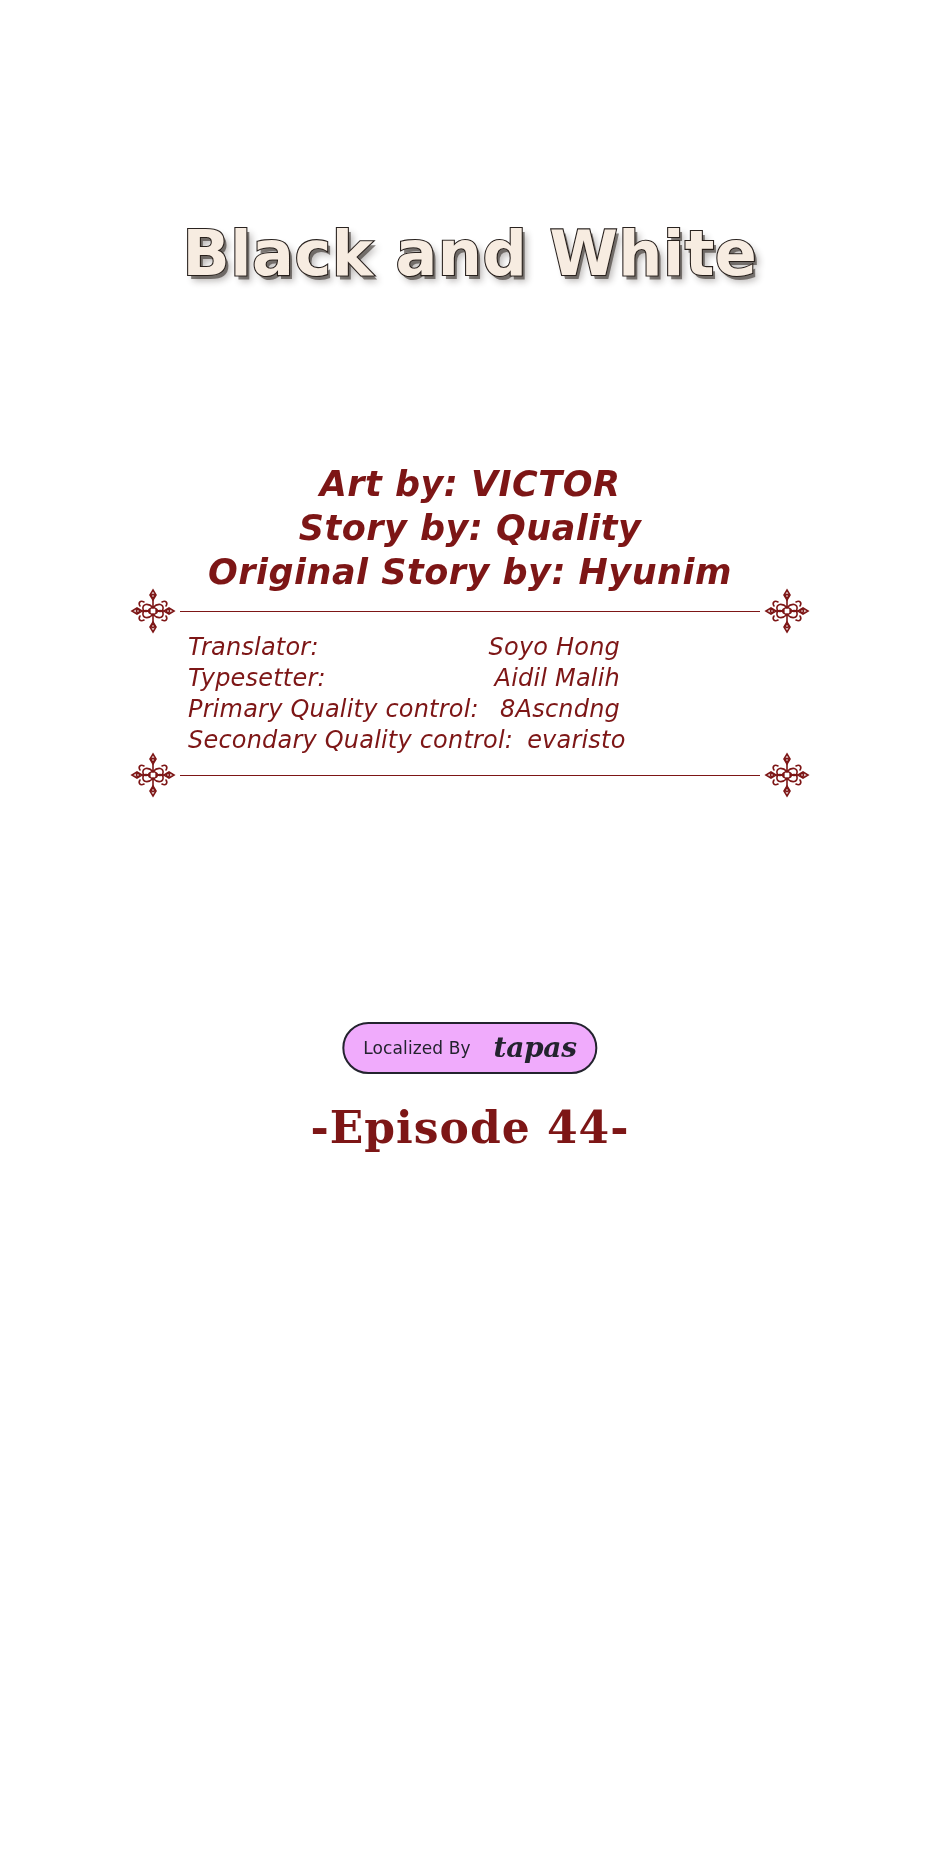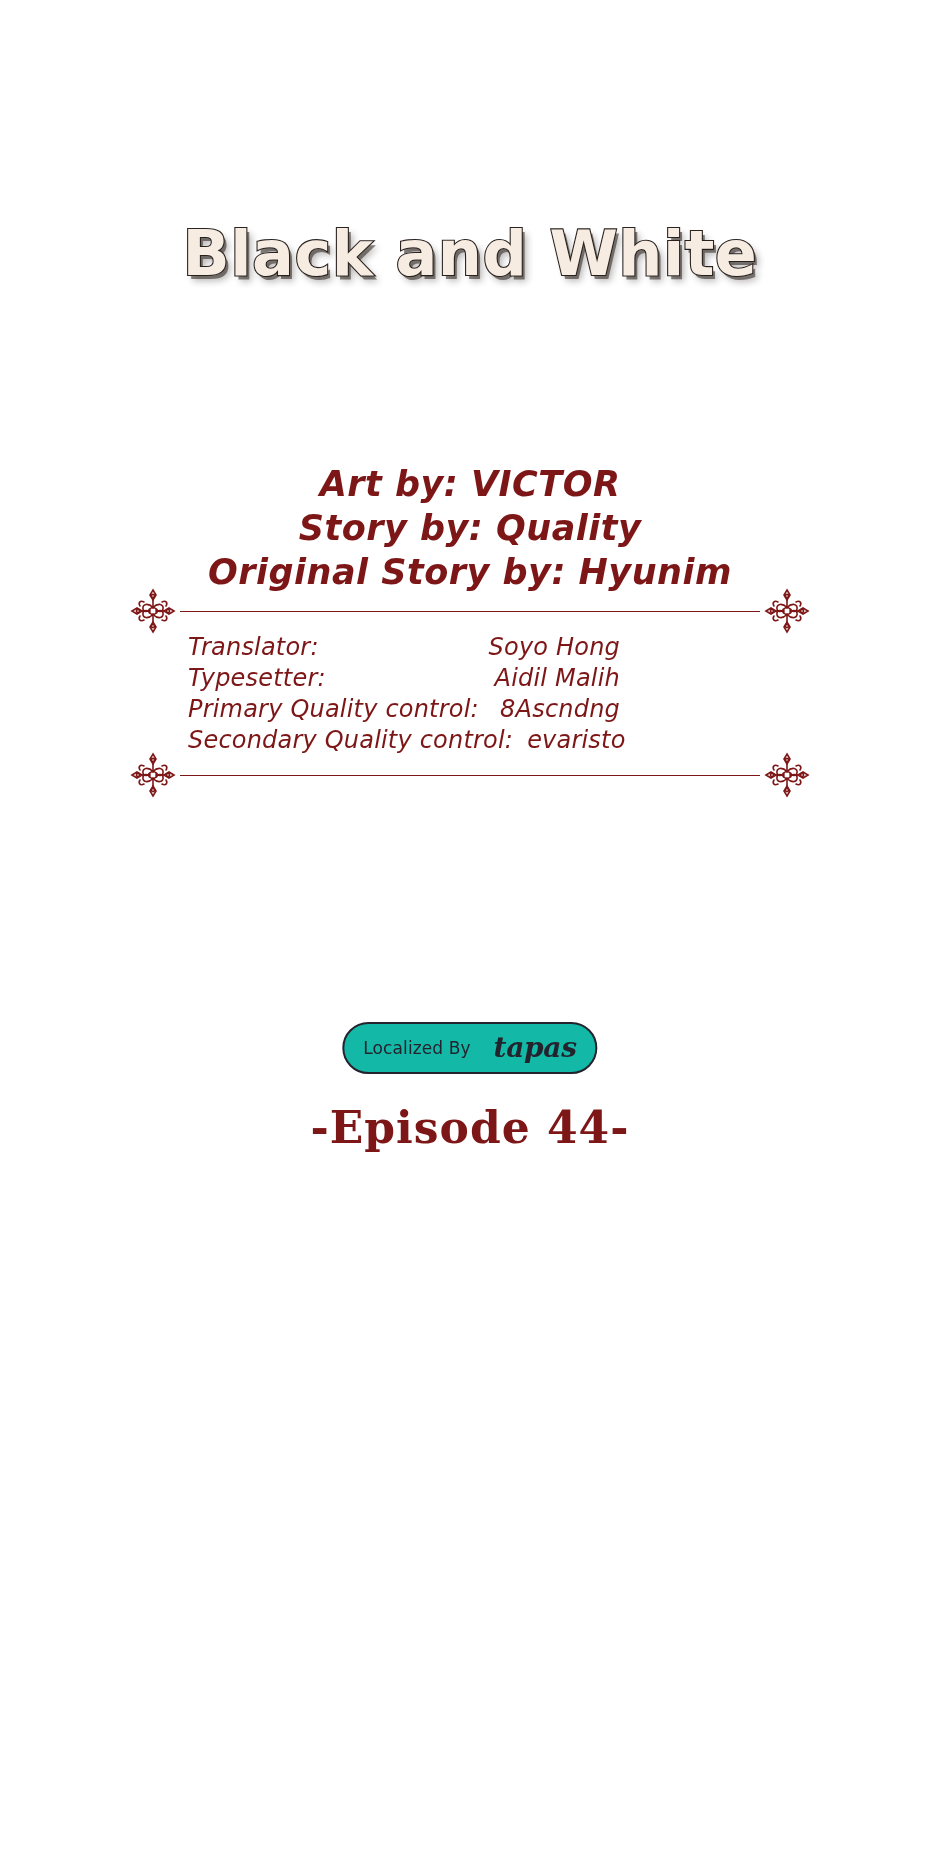--- a/index.html
+++ b/index.html
@@ -117,21 +117,21 @@
     position: absolute;
     top: 1022px;
     left: 50%;
     transform: translateX(-50%);
     display: inline-flex;
     align-items: center;
     gap: 23px;
     padding: 7px 19px 8px 19px;
     border: 2.5px solid #23232e;
     border-radius: 40px;
-    background: #14b8a6;
+    background: #f0abfc;
     white-space: nowrap;
   }
   .badge-label {
     font-family: "DejaVu Sans", sans-serif;
     font-size: 17px;
     font-weight: 400;
     color: #23232e;
     letter-spacing: 0.1px;
   }
   .badge-brand {

